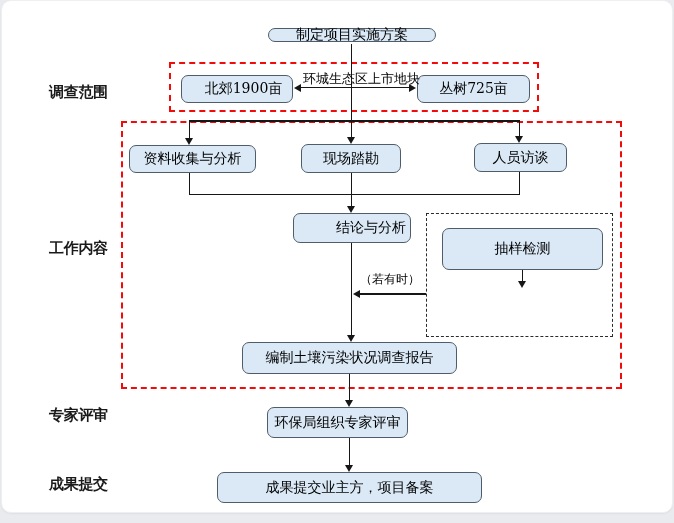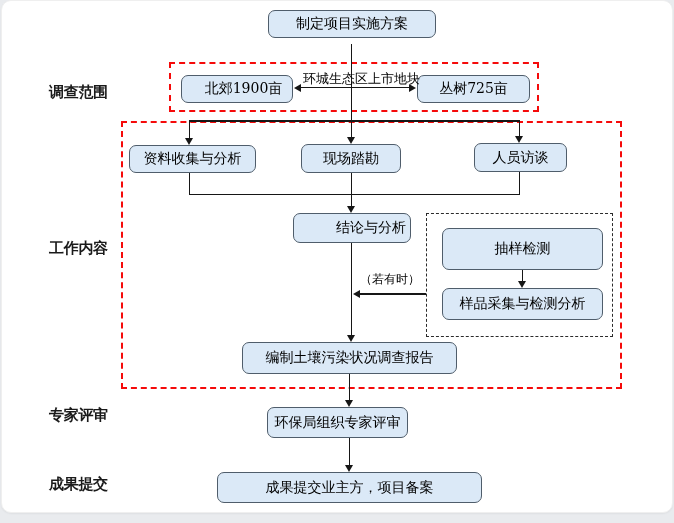--- a/index.html
+++ b/index.html
@@ -20,21 +20,21 @@
   .node{
     position:absolute;
     background:var(--node_fill,#dbe9f7);
     border:1.3px solid var(--node_border,#4f5d6b);
     border-radius:7px;
     display:flex;align-items:center;justify-content:center;
     font-family:"DejaVu Serif","Liberation Serif",serif;
     font-size:14px;color:#000;white-space:nowrap;
     box-sizing:border-box;
   }
-  #n-plan      {left:268px;top:10px; width:168px;height:28px;}
+  #n-plan      {left:268px;top:28px; width:168px;height:14px;}
   #n-north     {left:181px;top:75px; width:112px;height:28px;padding-left:13px;}
   #n-congshu   {left:417px;top:75px; width:113px;height:28px;}
   #n-ziliao    {left:129px;top:145px;width:127px;height:28px;}
   #n-xianchang {left:301px;top:144px;width:100px;height:29px;}
   #n-renyuan   {left:474px;top:143px;width:93px; height:29px;}
   #n-jielun    {left:293px;top:213px;width:118px;height:30px;padding-left:38px;}
   #n-chouyang  {left:442px;top:228px;width:161px;height:42px;}
   #n-yangpin   {left:442px;top:288px;width:161px;height:32px;}
   #n-report    {left:242px;top:342px;width:215px;height:32px;}
   #n-epa       {left:267px;top:407px;width:141px;height:31px;}
@@ -142,21 +142,20 @@
   <div class="ah ah-down" id="ah-submit"></div>
 
   <div class="node" id="n-plan">制定项目实施方案</div>
   <div class="node" id="n-north">北郊1900亩</div>
   <div class="node" id="n-congshu">丛树725亩</div>
   <div class="node" id="n-ziliao">资料收集与分析</div>
   <div class="node" id="n-xianchang">现场踏勘</div>
   <div class="node" id="n-renyuan">人员访谈</div>
   <div class="node" id="n-jielun">结论与分析</div>
   <div class="node" id="n-chouyang">抽样检测</div>
-  <div class="node" id="n-yangpin">样品采集与检测分析</div>
   <div class="node" id="n-report">编制土壤污染状况调查报告</div>
   <div class="node" id="n-epa">环保局组织专家评审</div>
   <div class="node" id="n-submit">成果提交业主方，项目备案</div>
 
   <div class="stage-label" id="l-survey">调查范围</div>
   <div class="stage-label" id="l-work">工作内容</div>
   <div class="stage-label" id="l-expert">专家评审</div>
   <div class="stage-label" id="l-result">成果提交</div>
 
   <div class="annot" id="a-listed">环城生态区上市地块</div>

